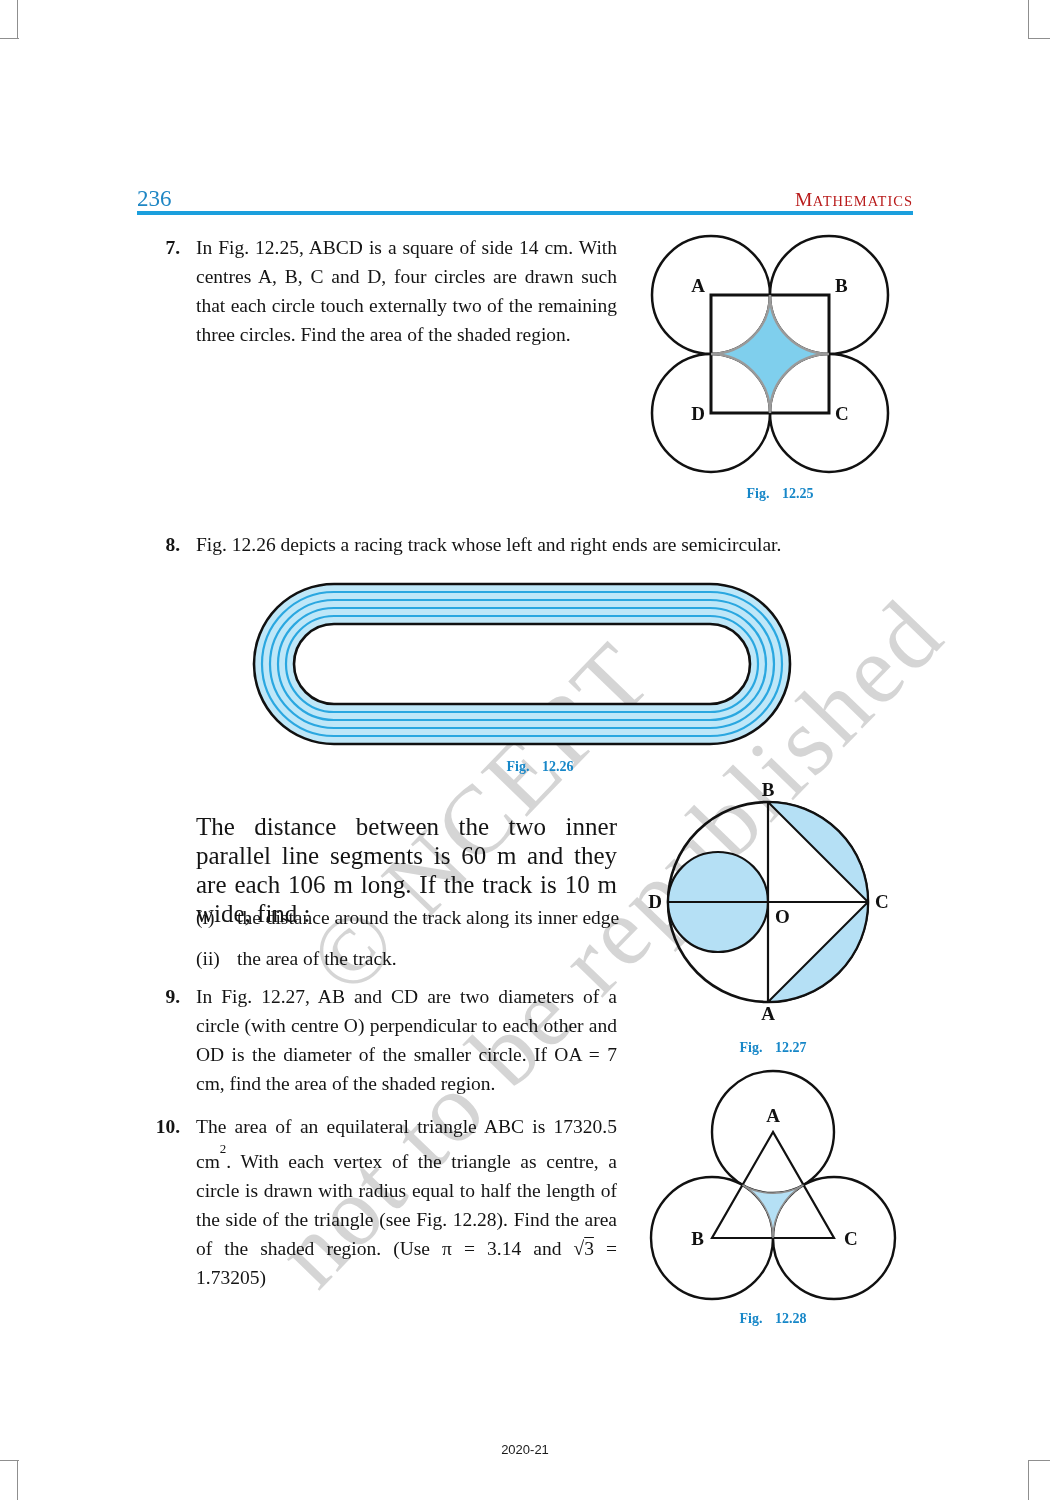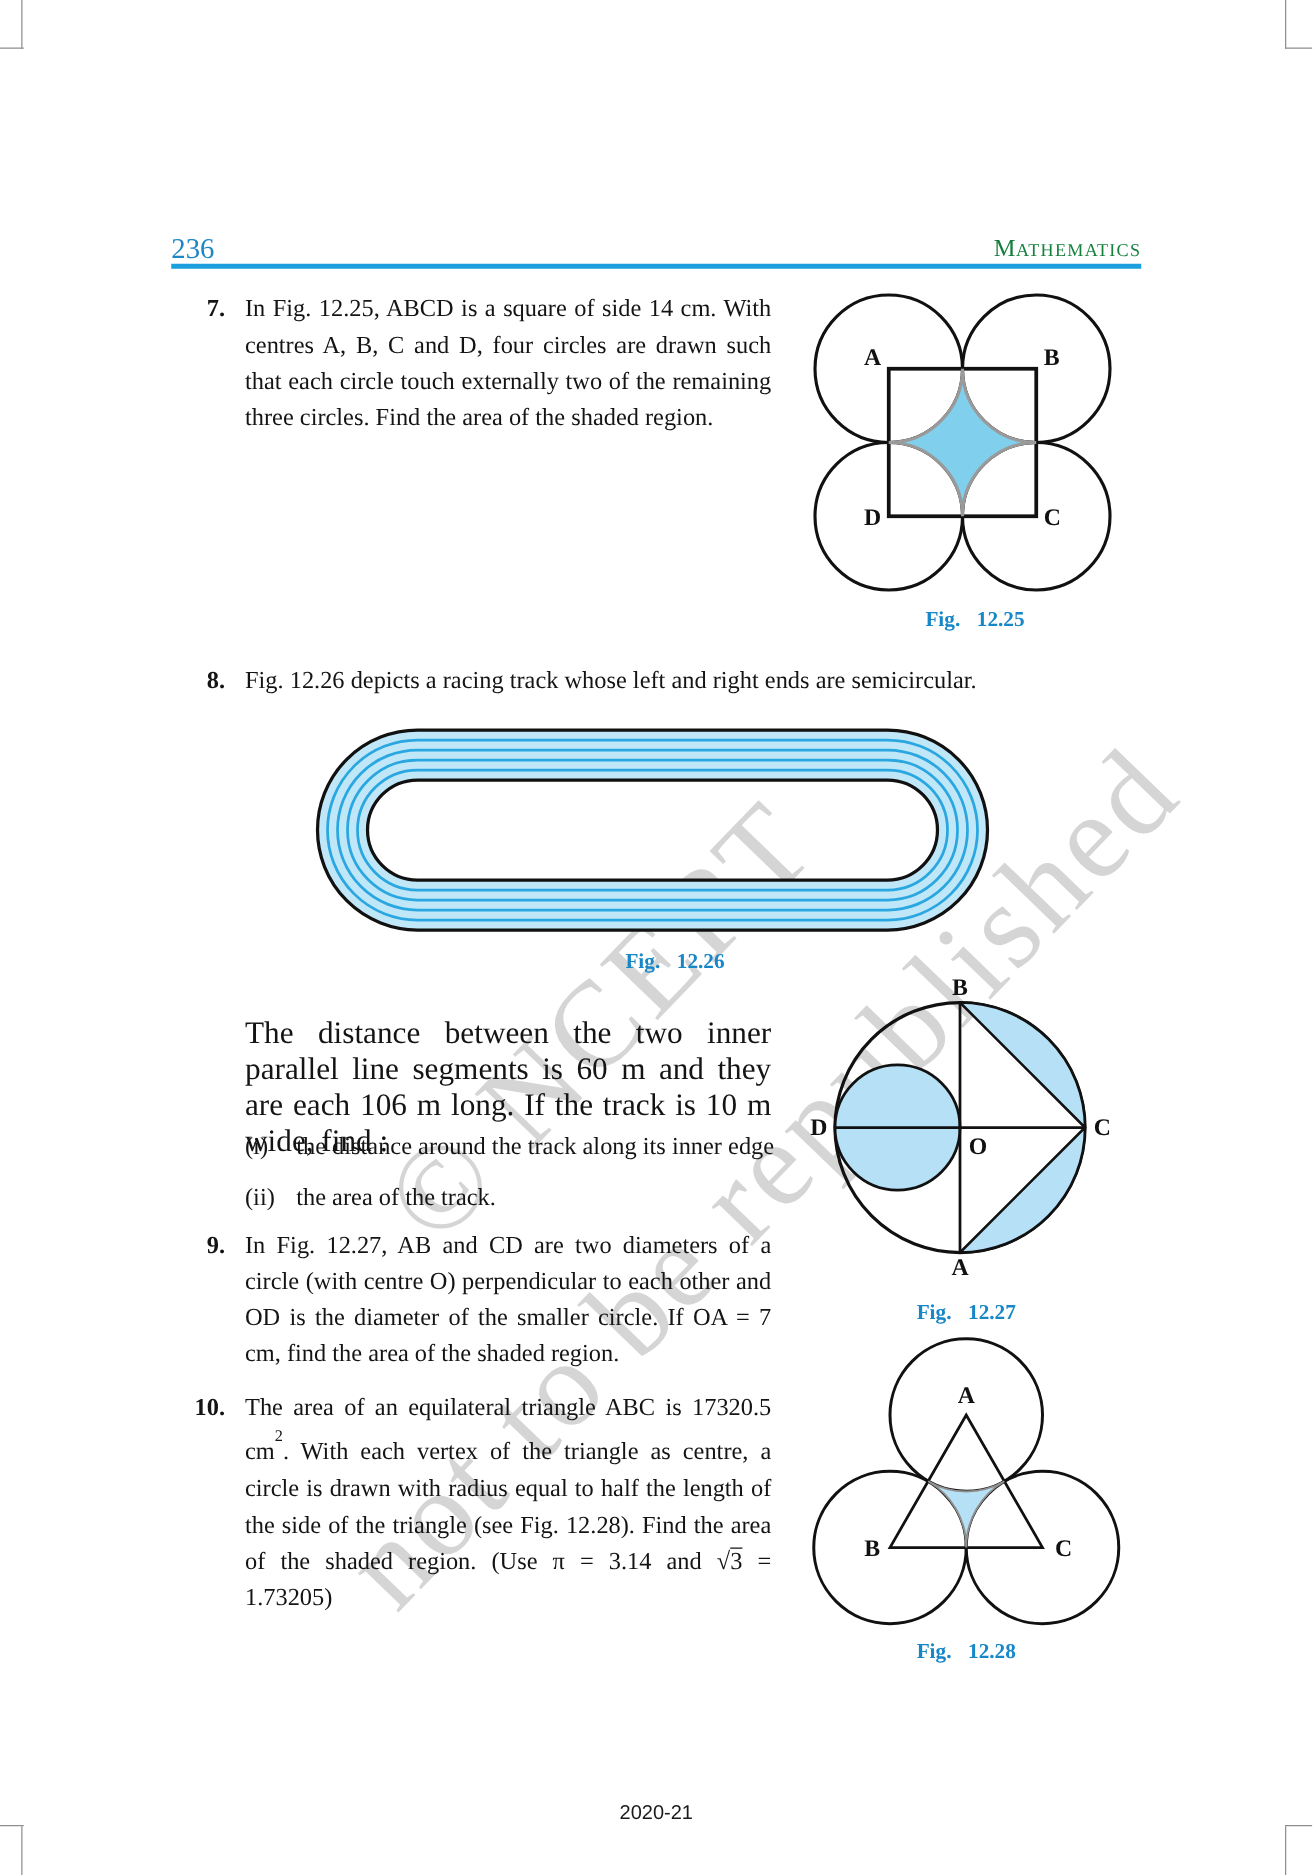--- a/index.html
+++ b/index.html
@@ -13,47 +13,47 @@
     transform:translate(-50%,-50%) rotate(-46deg);
     text-align:center; white-space:nowrap;
     color:rgba(145,145,145,0.38);
     font-size:98px; line-height:180px; letter-spacing:4px;
     font-family:"Liberation Serif", serif;
   }
   
   .cm { position:absolute; background:#8f8f8f; }
   
   .page-num { position:absolute; left:137px; top:186px; font-size:23px; color:#1e86c4; }
-  .header-title { position:absolute; right:137px; top:189px; color:#15803d; font-size:14.5px; letter-spacing:1px; }
+  .header-title { position:absolute; right:137px; top:189px; color:#b91c1c; font-size:14.5px; letter-spacing:1px; }
   .header-title .first { font-size:19.5px; letter-spacing:0.5px; }
   .rule { position:absolute; left:137px; top:211px; width:776px; height:4px; background:#1b9fdd; }
   
   .problem { position:absolute; display:flex; }
   .pnum { flex:0 0 59px; padding-right:16px; box-sizing:border-box; text-align:right;
           font-weight:bold; font-size:19.5px; line-height:29px; }
   .ptext { width:421px; font-size:19.5px; line-height:29px; text-align:justify; }
   .ptext.nowrapline { width:690px; text-align:left; }
   .para { position:absolute; left:196px; width:421px; font-size:25px; line-height:29px; text-align:justify; }
   .item { position:absolute; left:196px; display:flex; font-size:19.5px; line-height:29px; }
   .item .marker { flex:0 0 41px; }
   sup.sq { font-size:13px; position:relative; top:-7px; }
   .rad { text-decoration:overline; }
   
   .figwrap { position:absolute; text-align:center; }
   .figwrap svg { display:block; margin:0 auto; }
-  .figcap { color:#1787c8; font-weight:bold; font-size:17px; word-spacing:9px; }
+  .figcap { color:#1787c8; font-weight:bold; font-size:14px; word-spacing:9px; }
   .figcap.inwrap1225 { margin-top:8px; }
   .figcap.inwrap1227 { margin-top:15px; }
   .figcap.inwrap1228 { margin-top:9px; }
   .cap1226 { position:absolute; left:400px; top:759px; width:280px; text-align:center; }
   .track-svg { position:absolute; left:252px; top:582px; }
   .fig-label { font-family:"Liberation Serif", serif; font-weight:bold; font-size:19px; fill:#111111; }
   
   .footer { position:absolute; left:0; top:1442px; width:1050px; text-align:center;
-            font-family:"Liberation Sans", sans-serif; font-size:16px; color:#1a1a1a; }
+            font-family:"Liberation Sans", sans-serif; font-size:13px; color:#1a1a1a; }
 </style>
 </head>
 <body>
 
 <div class="page">
 
   <div class="watermark">
     <div>© NCERT</div>
     <div>not to be republished</div>
   </div>

